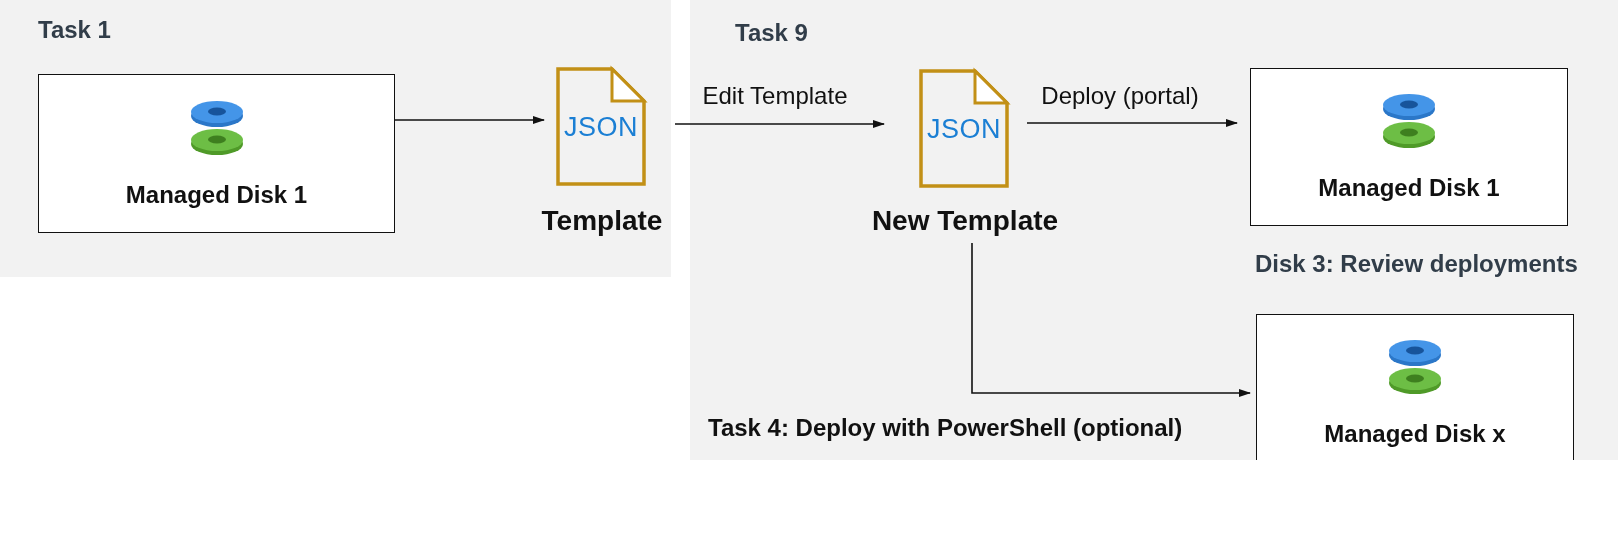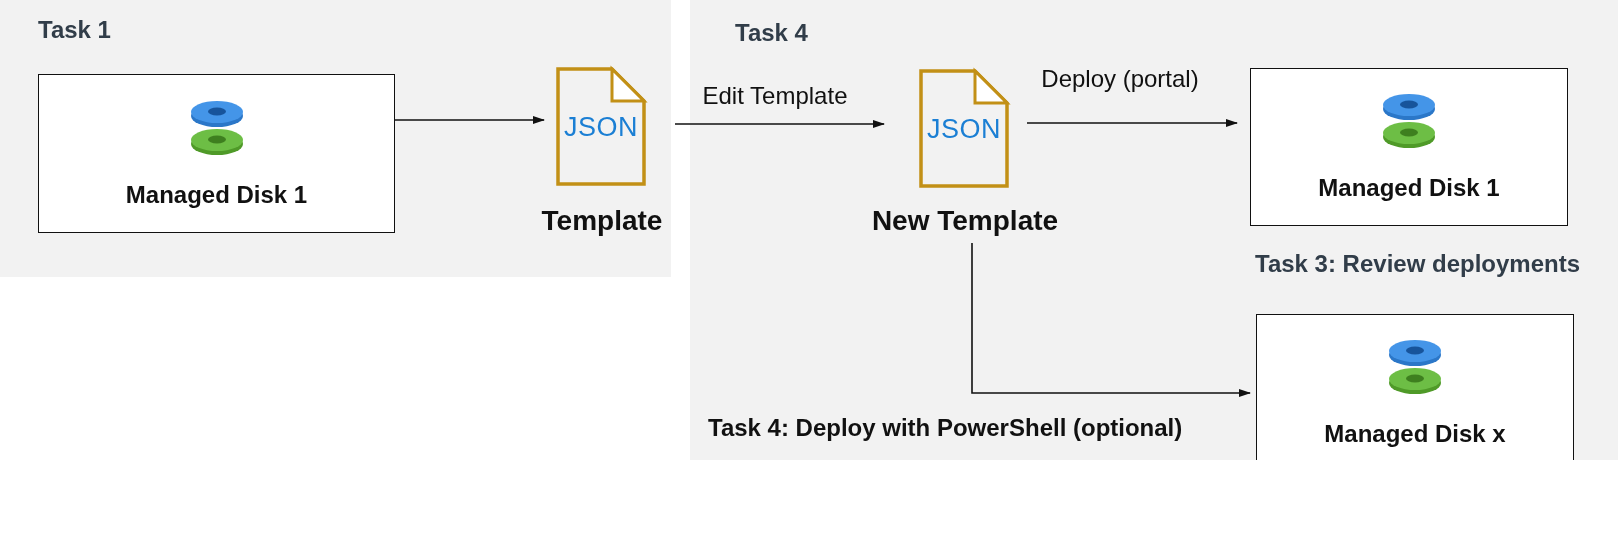--- a/index.html
+++ b/index.html
@@ -35,21 +35,21 @@
   #box-diskx-dst{left:1256px;top:314px;width:318px;height:158px;}
   .node-box .disk-label{
     color:#111111;font-weight:700;font-size:24px;margin-top:26px;white-space:nowrap;
   }
 
   .edge-label{
     position:absolute;transform:translateX(-50%);color:#111111;font-weight:400;
     font-size:24px;white-space:nowrap;
   }
   #edit-template-label{left:775px;top:82px;}
-  #deploy-portal-label{left:1120px;top:65px;}
+  #deploy-portal-label{left:1120px;top:82px;}
   .file-label{
     position:absolute;transform:translateX(-50%);color:#111111;font-weight:700;
     font-size:28px;white-space:nowrap;
   }
   #template1-label{left:602px;top:205px;}
   #template2-label{left:965px;top:205px;}
 
   .json-icon{position:absolute;overflow:visible;}
   #json-icon-1{left:556px;top:67px;}
   #json-icon-2{left:919px;top:69px;}
@@ -76,22 +76,22 @@
         <path d="M0,0 L12,4 L0,8 Z" fill="#111111"></path>
       </marker>
     </defs>
     <line class="connector" x1="331" y1="120" x2="544" y2="120" marker-end="url(#ah)"></line>
     <line class="connector" x1="675" y1="124" x2="884" y2="124" marker-end="url(#ah)"></line>
     <line class="connector" x1="1027" y1="123" x2="1237" y2="123" marker-end="url(#ah)"></line>
     <polyline class="connector" points="972,243 972,393 1250,393" marker-end="url(#ah)"></polyline>
   </svg>
 
   <div class="heading" id="task1-heading">Task 1</div>
-  <div class="heading" id="task2-heading">Task 4</div>
-  <div class="heading" id="task3-heading">Task 3: Review deployments</div>
+  <div class="heading" id="task2-heading">Task 9</div>
+  <div class="heading" id="task3-heading">Disk 3: Review deployments</div>
   <div class="black-note" id="task45-note">
     <div>Task 4: Deploy with PowerShell (optional)</div>
   </div>
 
   <div class="node-box" id="box-disk1-src">
     <svg width="56" height="56" viewBox="0 0 56 56">
       <ellipse cx="28" cy="45" rx="26" ry="11" fill="#4f9a28"></ellipse>
       <ellipse cx="28" cy="41" rx="26" ry="11" fill="#6dbe45"></ellipse>
       <ellipse cx="28" cy="40.5" rx="9" ry="4" fill="#3e7f1f"></ellipse>
       <ellipse cx="28" cy="17" rx="26" ry="11" fill="#2b77c8"></ellipse>

